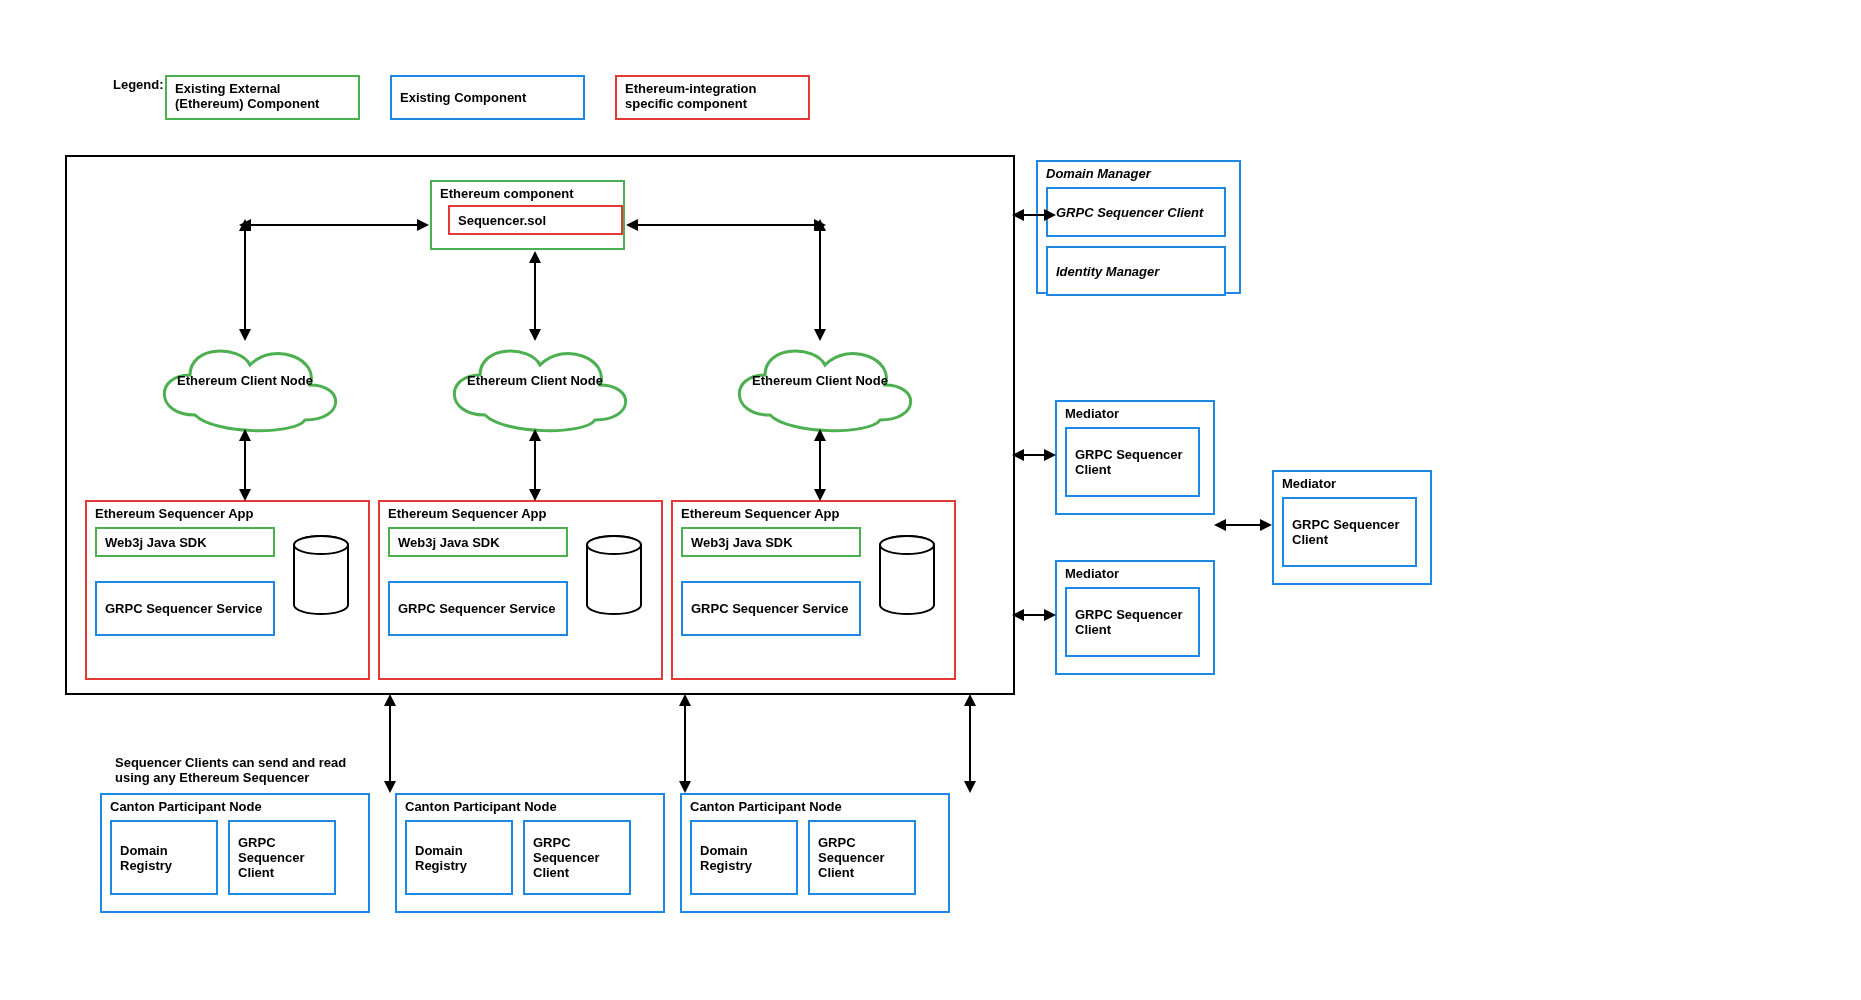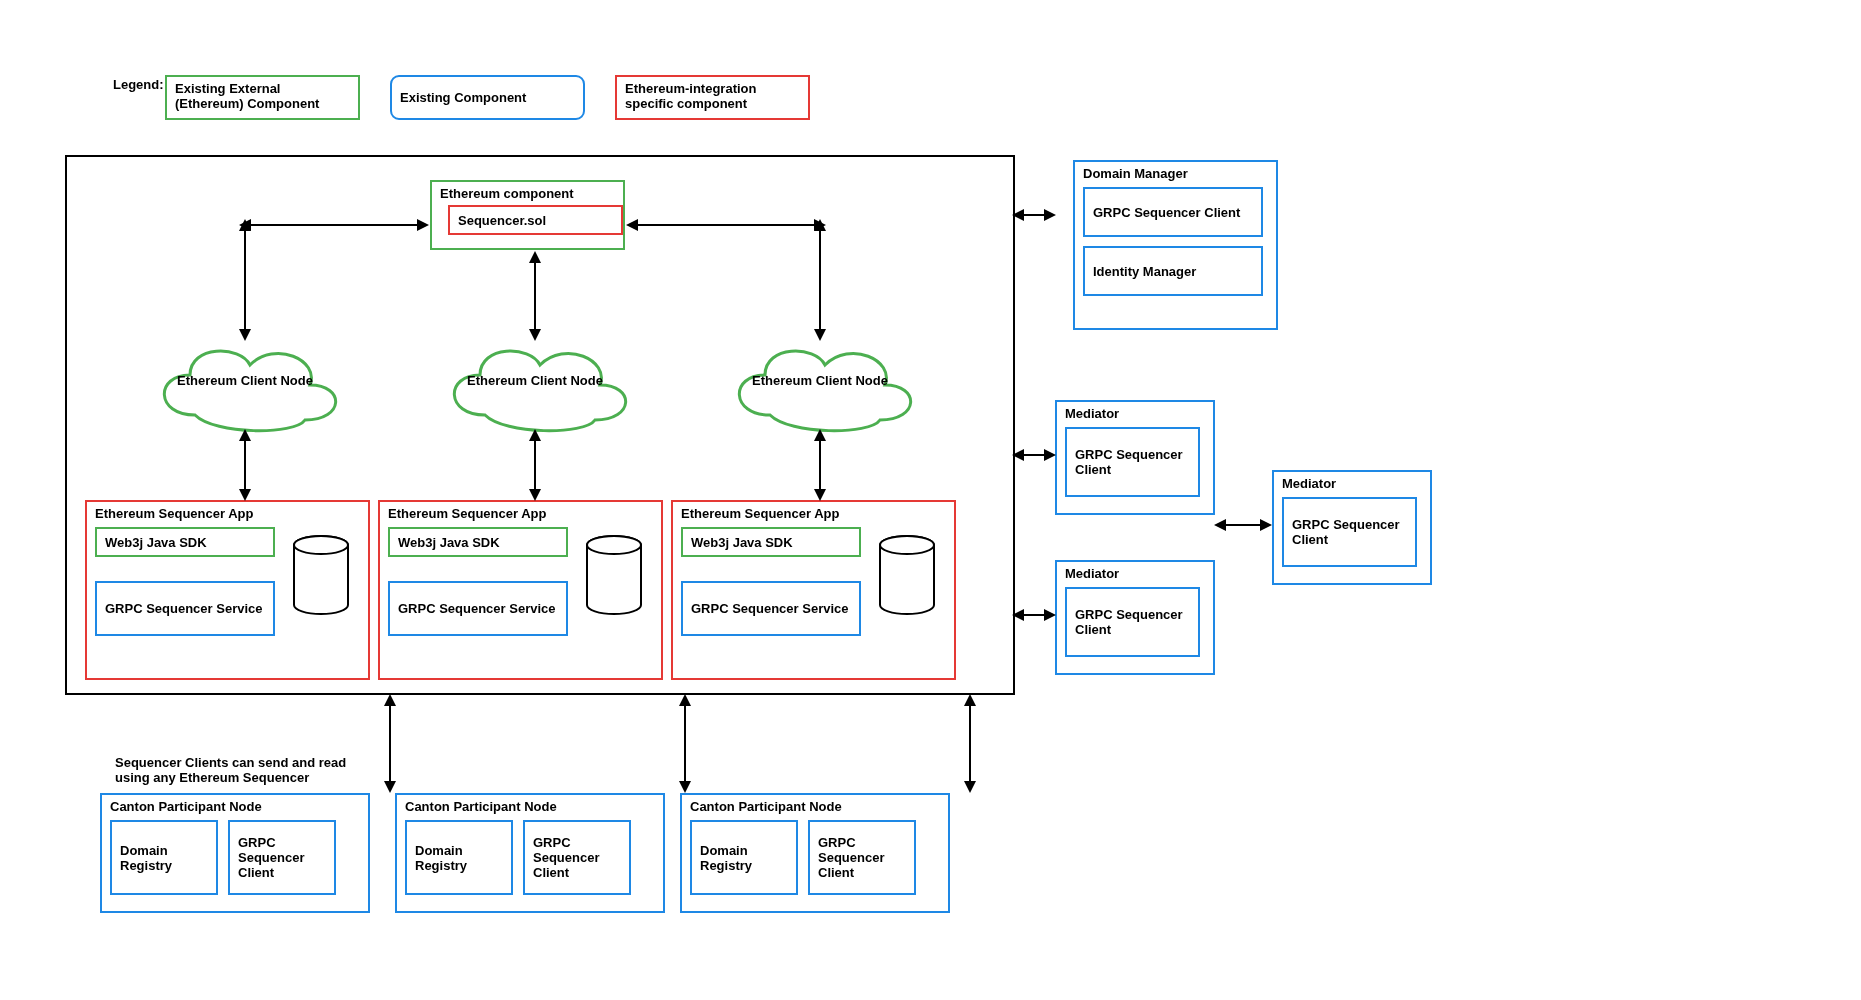--- a/index.html
+++ b/index.html
@@ -84,21 +84,21 @@
     </marker>
   </defs>
 </svg>
 
 <div class="canvas">
 
   <div class="label" style="left:60px; top:42px;margin-left:33px;">Legend:</div>
   <div class="box green" style="left:145px; top:40px; width:195px; height:45px;">
     <span>Existing External (Ethereum) Component</span>
   </div>
-  <div class="box blue" style="left:370px; top:40px; width:195px; height:45px; display:flex; align-items:center;border-radius:9px;">
+  <div class="box blue" style="left:370px; top:40px; width:195px; height:45px; display:flex; align-items:center;">
     <span>Existing Component</span>
   </div>
   <div class="box red" style="left:595px; top:40px; width:195px; height:45px;">
     <span>Ethereum-integration specific component</span>
   </div>
 
   <div class="box black" style="left:45px; top:120px; width:950px; height:540px; background:transparent; z-index:0;"></div>
 
   <div class="box green" style="left:410px; top:145px; width:195px; height:70px;">
     <div>Ethereum component</div>
@@ -208,21 +208,21 @@
     <div style="display:flex; gap:10px; margin-top:6px;">
       <div class="box blue" style="position:relative; width:108px; height:75px; display:flex; align-items:center;">
           <span>Domain Registry</span>
         </div>
       <div class="box blue" style="position:relative; width:108px; height:75px; display:flex; align-items:center;">
           <span>GRPC Sequencer Client</span>
         </div>
     </div>
   </div>
 
-  <div class="box blue" style="left:1053px; top:125px; width:205px; height:170px;">
+  <div class="box blue" style="left:1016px; top:125px; width:205px; height:134px;font-style:italic;">
     <div>Domain Manager</div>
     <div class="box blue" style="position:relative; left:0; top:6px; width:180px; height:50px; display:flex; align-items:center;">
         <span>GRPC Sequencer Client</span>
       </div>
     <div class="box blue" style="position:relative; left:0; top:15px; width:180px; height:50px; display:flex; align-items:center;">
         <span>Identity Manager</span>
       </div>
   </div>
 
   <div class="box blue" style="left:1035px; top:365px; width:160px; height:115px;">

